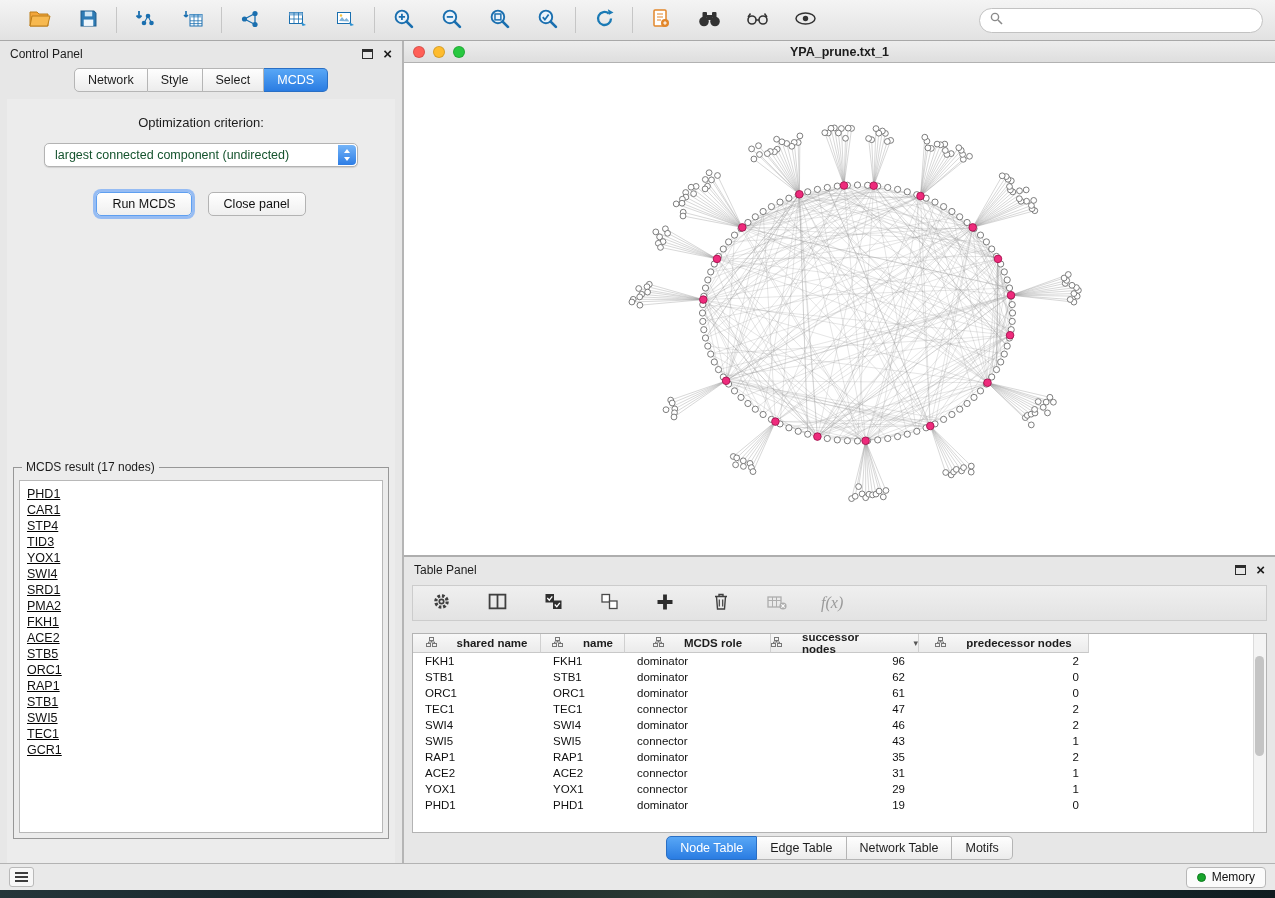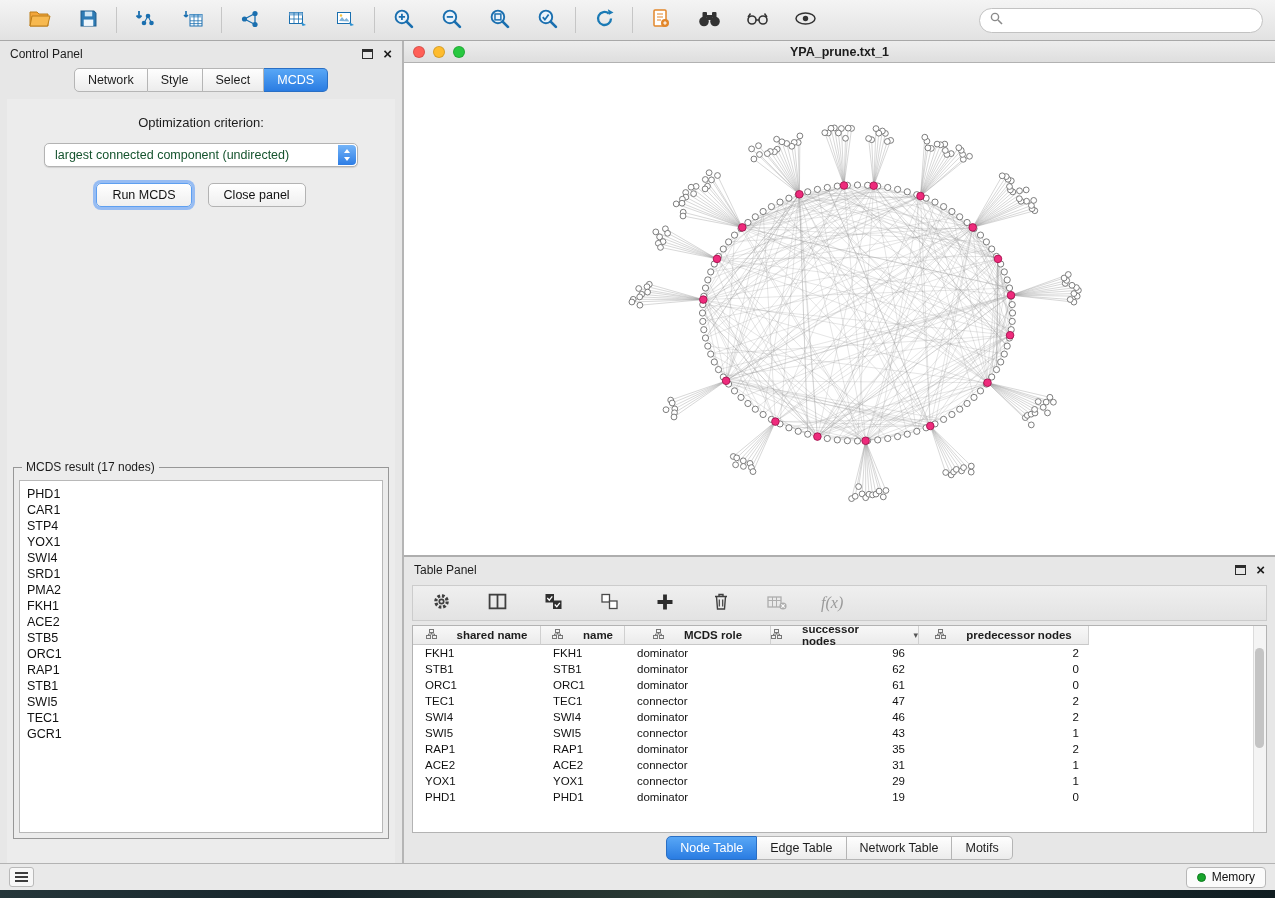--- a/index.html
+++ b/index.html
@@ -43,27 +43,27 @@
   .cp-content{flex:1;display:flex;flex-direction:column;background:#ececec;margin:0 7px;min-height:0;}
   .opt-label{margin-top:16px;text-align:center;font-size:13px;color:#1c1c1c;}
   .dropdown{margin:13px auto 0;width:314px;height:24px;background:#fff;border:1px solid #b3b3b3;
     border-radius:5px;display:flex;align-items:center;font-size:12.5px;color:#14532d;
     padding:0 24px 0 10px;position:relative;cursor:pointer;box-shadow:0 1px 1px rgba(0,0,0,.12);}
   .dd-stepper{position:absolute;right:1px;top:1px;bottom:1px;width:18px;border-radius:0 4px 4px 0;
     background:linear-gradient(#74b4f8,#2d7de5);display:flex;flex-direction:column;
     align-items:center;justify-content:center;}
   .dd-stepper .up{width:0;height:0;border:3.5px solid transparent;border-bottom:4.5px solid #fff;margin-bottom:2px;}
   .dd-stepper .dn{width:0;height:0;border:3.5px solid transparent;border-top:4.5px solid #fff;margin-top:2px;}
-  .btn-row{display:flex;justify-content:center;gap:16px;margin-top:16px;}
+  .btn-row{display:flex;justify-content:center;gap:16px;margin-top:25px;}
   .cbtn{height:24px;padding:0 15px;background:linear-gradient(#ffffff,#efefef);
     border:1px solid #b3b3b3;border-radius:5px;font-size:12.5px;color:#111;cursor:pointer;
     font-family:inherit;}
   .cbtn.focused{box-shadow:0 0 0 3px rgba(80,150,250,.55);border-color:#5e9ff0;}
   .groupbox{margin:auto 6px 24px 6px;position:relative;border:1px solid #979797;height:372px;
-    padding:12px 5px 5px 5px;flex:0 0 auto;}
+    padding:12px 5px 5px 5px;flex:0 0 auto;text-decoration:underline;}
   .groupbox-title{position:absolute;top:-8px;left:8px;background:#ececec;padding:0 4px;
     font-size:12px;color:#1c1c1c;}
   .mcds-list{background:#fff;border:1px solid #b8b8b8;height:100%;overflow:hidden;
     padding:5px 0 0 7px;}
   .mcds-item{height:16px;font-size:12.5px;color:#111;line-height:16px;}
 
   
   .right{flex:1;display:flex;flex-direction:column;min-width:0;background:#e7e7e7;}
   .network-window{height:516px;flex:0 0 auto;display:flex;flex-direction:column;
     border-bottom:2px solid #aeaeae;}
@@ -74,21 +74,21 @@
   .light.red{background:#ff5f57;}
   .light.yellow{background:#febc2e;}
   .light.green{background:#28c840;}
   .net-title{position:absolute;left:0;right:0;text-align:center;font-size:12.5px;font-weight:700;
     color:#1c1c1c;pointer-events:none;}
   .net-canvas{flex:1;background:#fff;position:relative;min-height:0;}
   .net-canvas svg{position:absolute;inset:0;width:100%;height:100%;}
 
   
   .table-panel{flex:1;display:flex;flex-direction:column;min-height:0;background:#e7e7e7;}
-  .tp-toolbar{height:36px;flex:0 0 auto;margin:3px 8px 4px 8px;background:linear-gradient(#efefef,#e3e3e3);
+  .tp-toolbar{height:36px;flex:0 0 auto;margin:3px 8px 12px 8px;background:linear-gradient(#efefef,#e3e3e3);
     border:1px solid #cccccc;display:flex;align-items:center;padding:0 16px;gap:32px;}
   .tpt-btn{border:none;background:transparent;cursor:pointer;display:flex;align-items:center;
     justify-content:center;width:24px;height:24px;padding:0;}
   .fx-label{font-family:"Liberation Serif","DejaVu Serif",serif;font-style:italic;font-size:16px;
     color:#9a9a9a;}
   .table-wrap{flex:1;margin:0 8px;background:#fff;border:1px solid #b3b3b3;position:relative;
     overflow:hidden;display:flex;flex-direction:column;min-height:0;}
   .thead{display:flex;height:19px;flex:0 0 auto;font-size:11.5px;color:#1d1d1d;}
   .th{display:flex;align-items:center;justify-content:center;gap:20px;
     background:linear-gradient(#f8f8f8,#ebebeb);border-right:1px solid #d0d0d0;
@@ -298,20 +298,21 @@
           <button class="cbtn focused">Run MCDS</button>
           <button class="cbtn">Close panel</button>
         </div>
         <div class="groupbox">
           <span class="groupbox-title">MCDS result (17 nodes)</span>
           <div class="mcds-list">
 
           <div class="mcds-item">PHD1</div>
               <div class="mcds-item">CAR1</div>
               <div class="mcds-item">STP4</div>
+              <div class="mcds-item">TID3</div>
               <div class="mcds-item">YOX1</div>
               <div class="mcds-item">SWI4</div>
               <div class="mcds-item">SRD1</div>
               <div class="mcds-item">PMA2</div>
               <div class="mcds-item">FKH1</div>
               <div class="mcds-item">ACE2</div>
               <div class="mcds-item">STB5</div>
               <div class="mcds-item">ORC1</div>
               <div class="mcds-item">RAP1</div>
               <div class="mcds-item">STB1</div>

